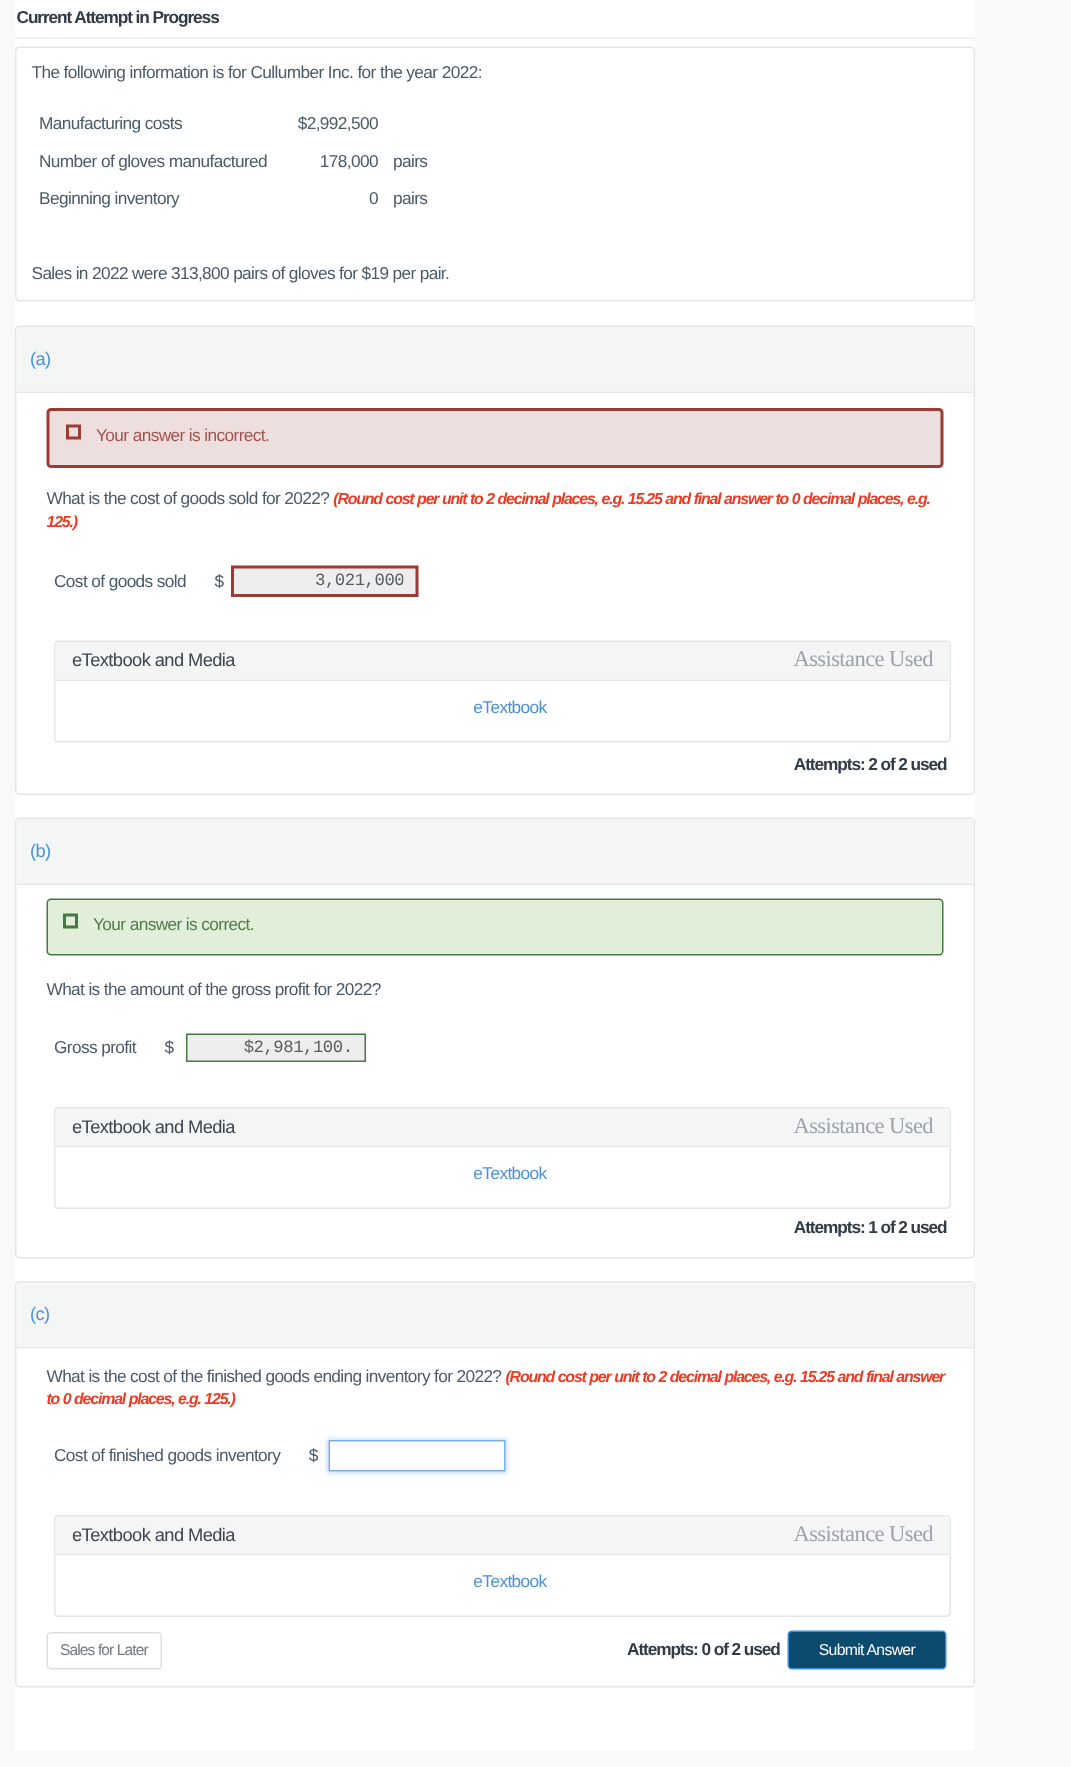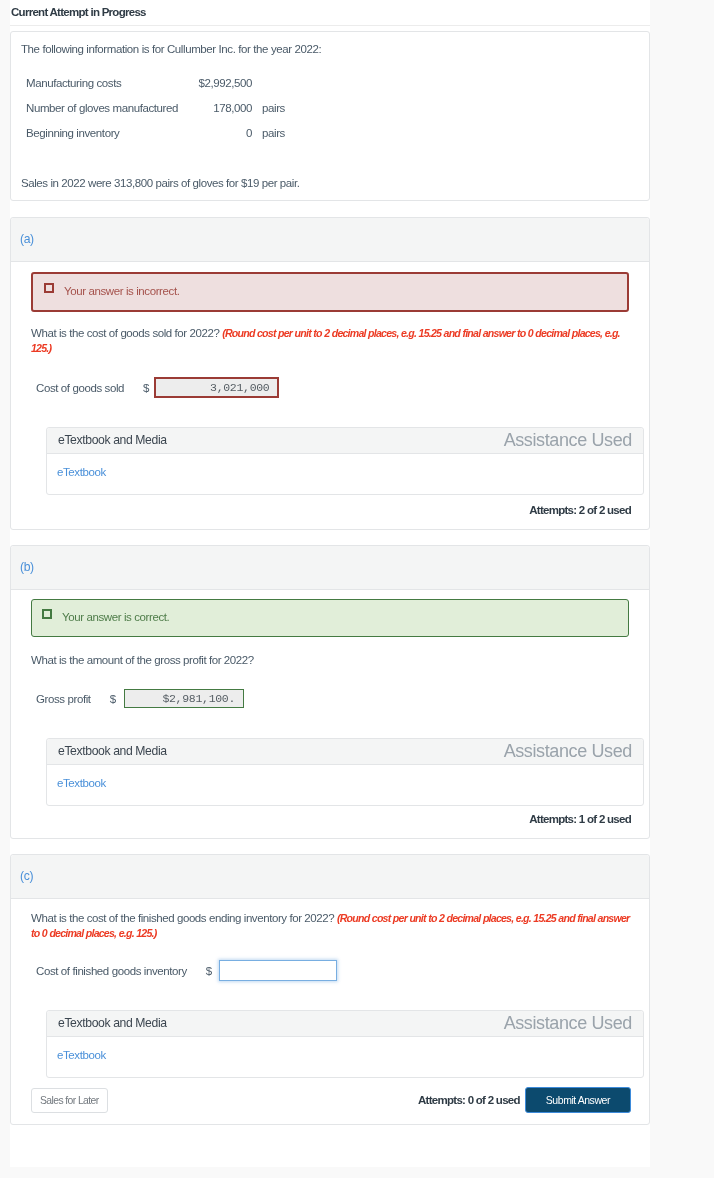--- a/index.html
+++ b/index.html
@@ -66,27 +66,27 @@
   .dollar{font-size:11.5px;color:#4a5a68;line-height:12px;margin-left:19px;margin-right:8px;}
   .ansbox{height:17px;width:111px;border:2px solid #9b3b35;background:#ededed;margin-left:-3px;
           font-size:11.5px;letter-spacing:-0.3px;color:#555d63;text-align:right;
           padding:0 8px 0 2px;font-family:Liberation Mono, monospace;
           box-sizing:content-box;outline:none;line-height:17px;}
   .ansbox.correct{border:1.5px solid #447a42;padding:0 8px 0 2px;width:108px;margin-left:0;}
   .ansbox.empty{border:1px solid #78aee1;background:#fff;box-shadow:0 0 3px 1px rgba(120,174,225,.45);
                 height:19px;padding:0 8px 0 2px;width:106px;margin-left:-1px;}
 
   
-  .etb{border:1px solid #e3e5e7;border-radius:3px;position:absolute;left:35px;width:598px;
-       box-sizing:border-box;height:68px;}
+  .etb{border:1px solid #e3e5e7;border-radius:3px;position:absolute;left:25px;width:598px;
+       box-sizing:border-box;height:68px;text-align:center;}
   .etb-head{background:#f4f5f5;border-bottom:1px solid #e3e5e7;border-radius:3px 3px 0 0;
             display:flex;justify-content:space-between;align-items:center;
             padding:0 11px;height:26px;box-sizing:border-box;}
   .etb-title{font-size:12.2px;letter-spacing:-0.38px;color:#3c4650;line-height:13px;}
-  .etb-assist{font-size:18px;letter-spacing:-0.38px;color:#9aa3ab;line-height:13px;}
+  .etb-assist{font-size:15px;letter-spacing:-0.38px;color:#9aa3ab;line-height:13px;font-family:Liberation Serif, serif;}
   .etb-body{padding:8px 0 0 10px;}
   .etb-link{font-size:11.5px;letter-spacing:-0.4px;color:#4a90d9;text-decoration:none;cursor:pointer;
             line-height:13px;}
 
   
   .qfoot{display:flex;align-items:center;position:absolute;left:20px;width:600px;height:26px;}
   .attempts{font-size:11.5px;font-weight:bold;letter-spacing:-0.72px;color:#2f3b45;line-height:12px;}
   .btn-save{font-size:10.4px;letter-spacing:-0.6px;color:#73797f;background:#fff;
             border:1px solid #dcdfe2;border-radius:3px;padding:0 8px;height:25px;cursor:pointer;
             font-family:"Liberation Sans",sans-serif;}

